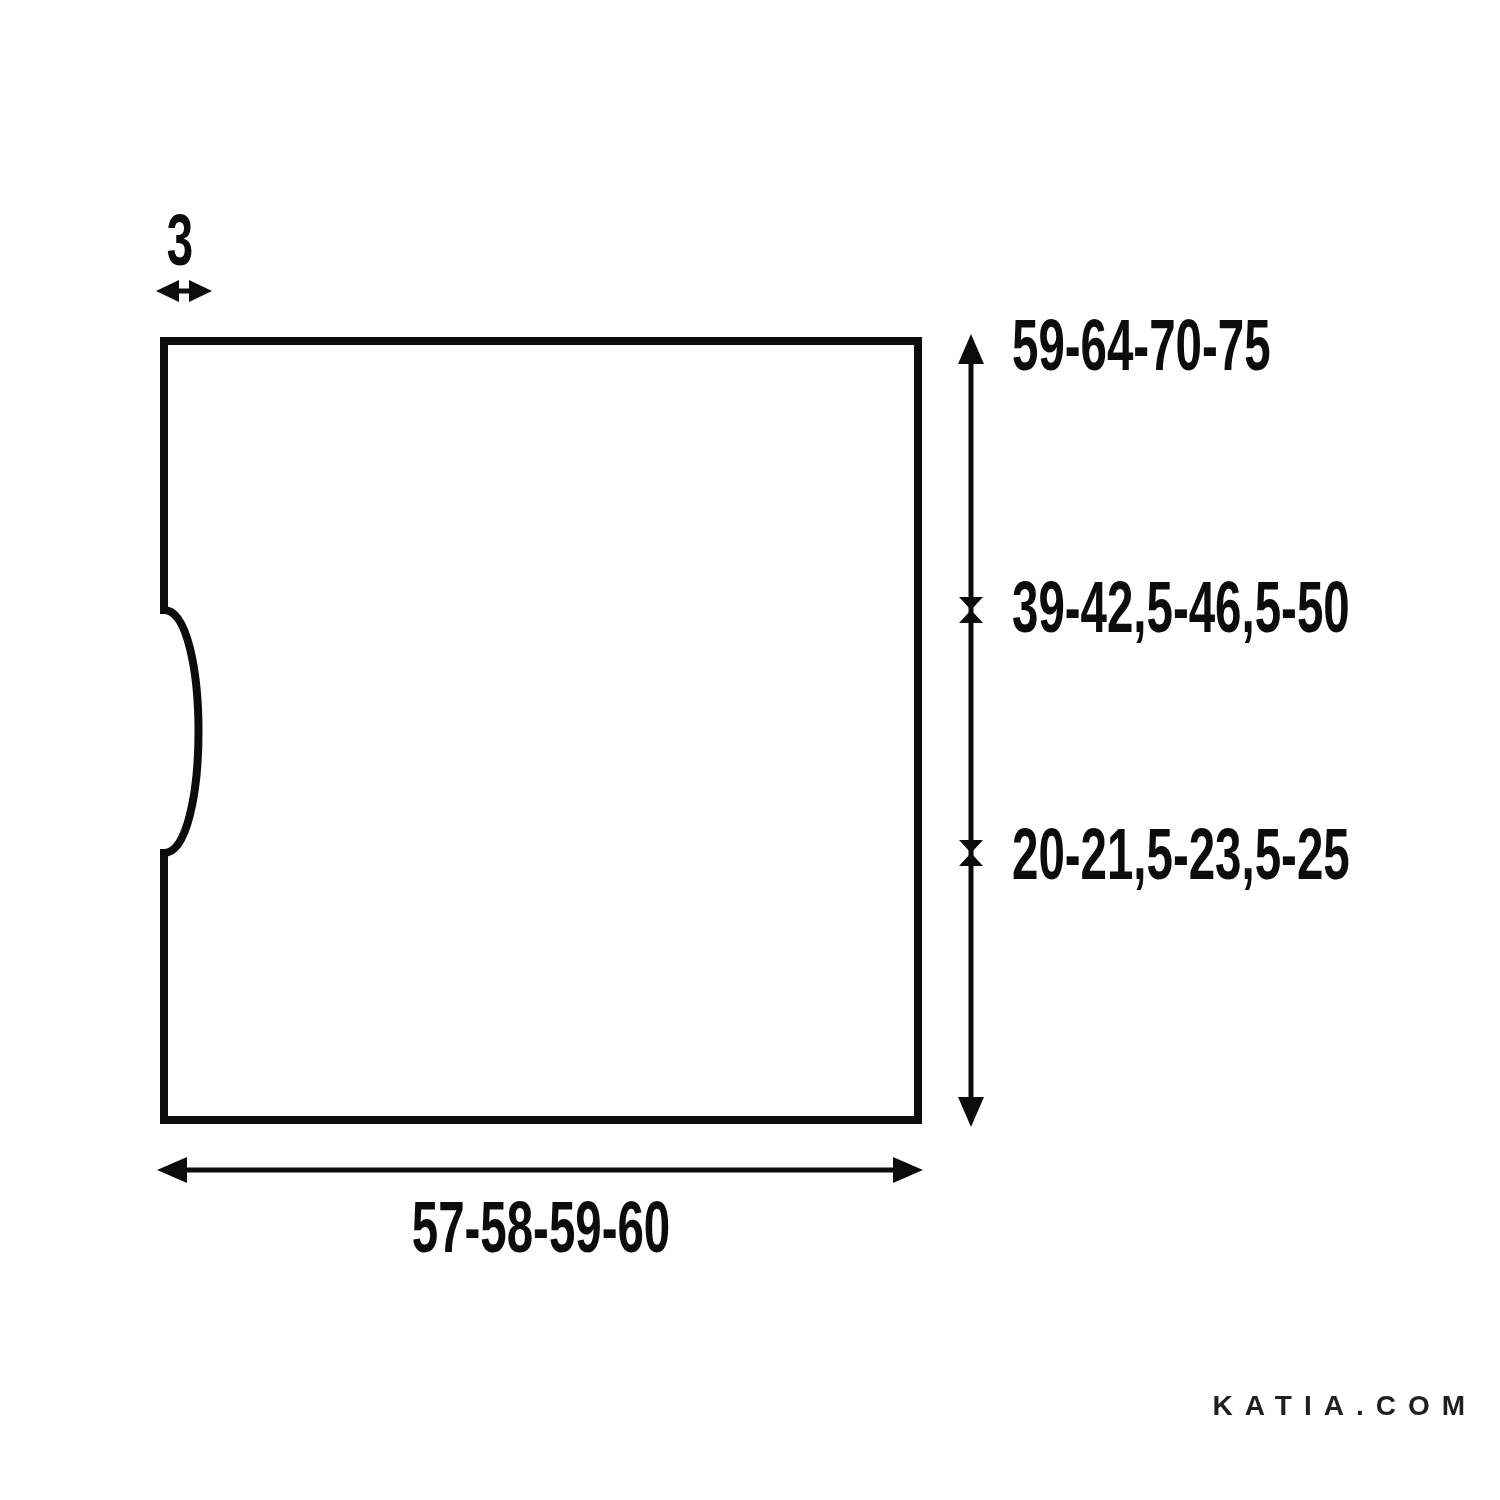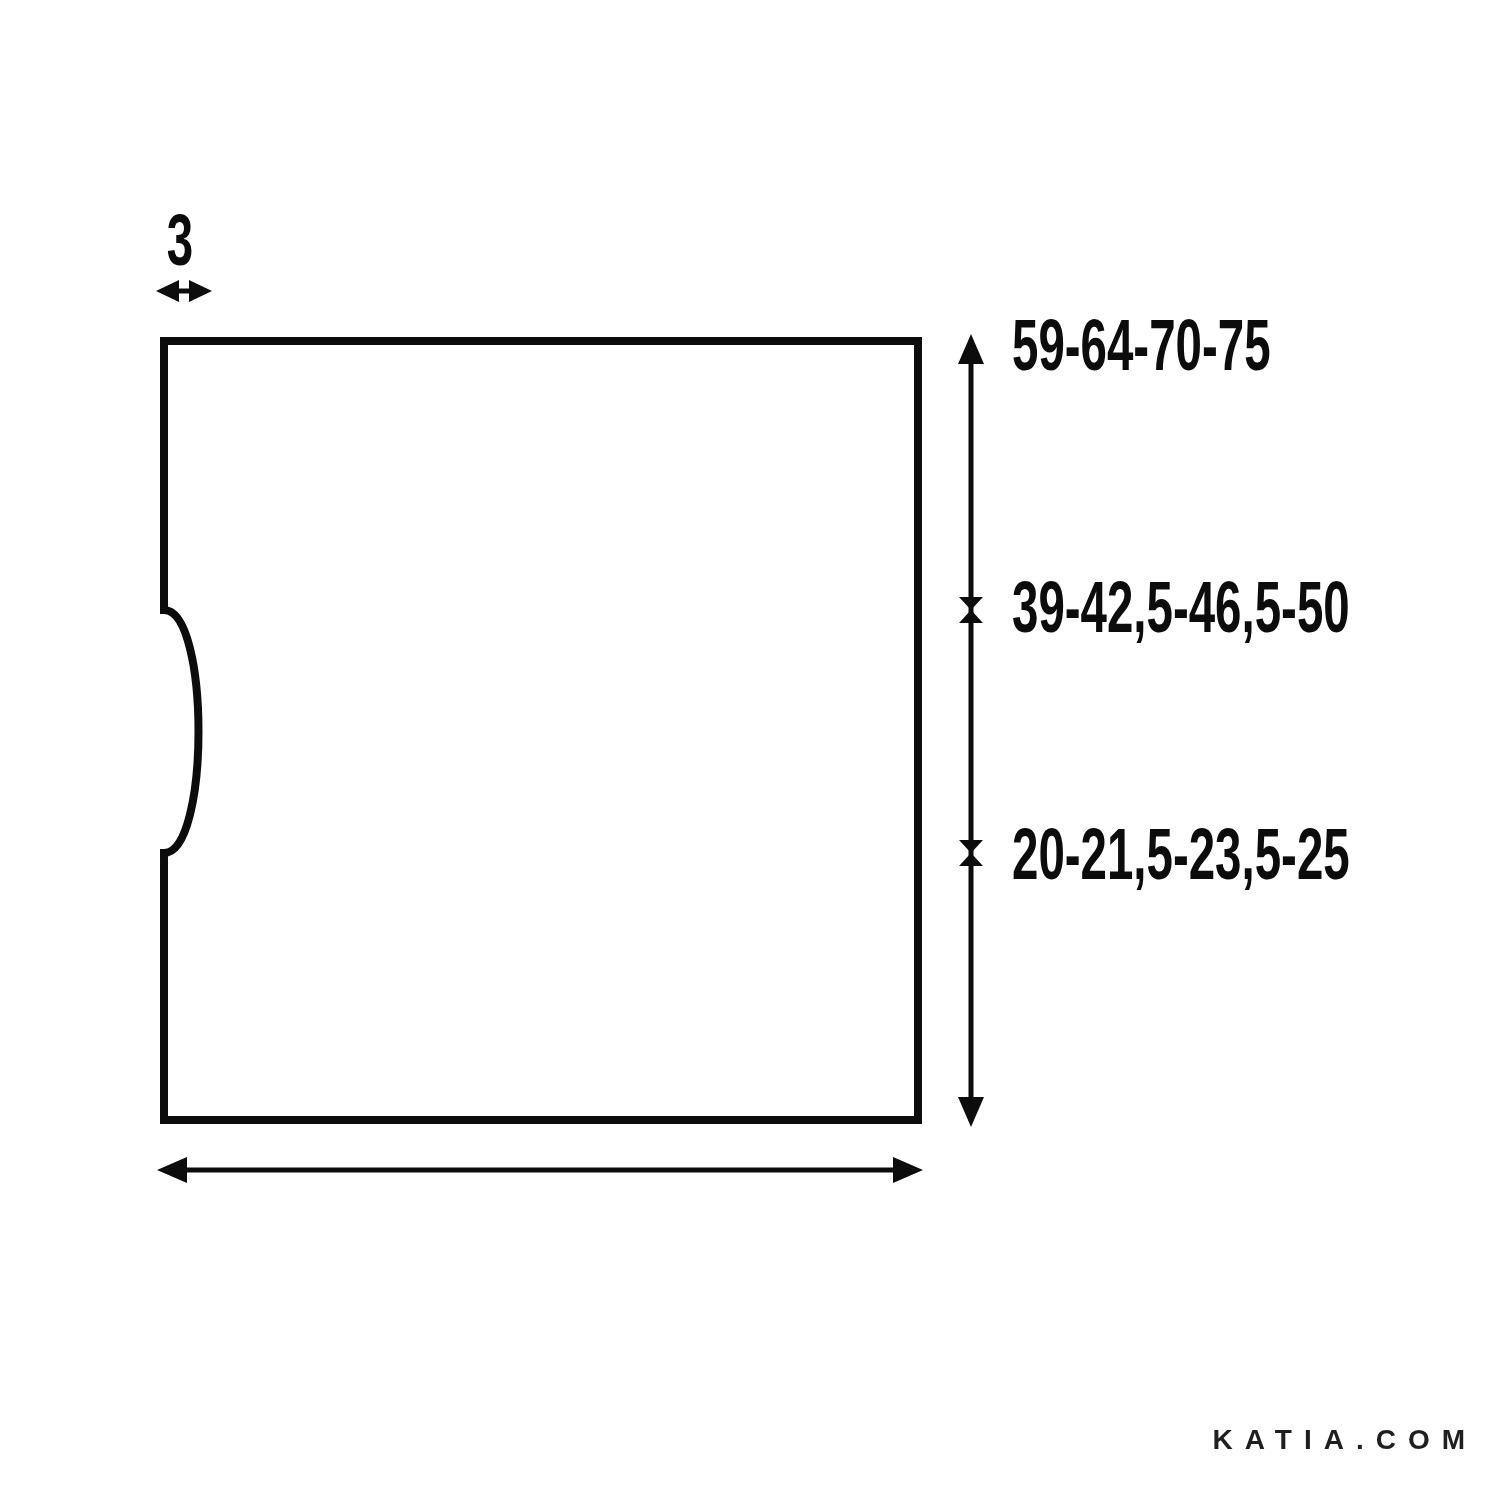--- a/index.html
+++ b/index.html
@@ -27,21 +27,21 @@
   .meas .cond {
     display: inline-block;
     transform: scaleX(0.65);
   }
   .meas.align-left .cond { transform-origin: 0 50%; }
   .meas.align-center { transform: translateX(-50%); }
   .meas.align-center .cond { transform-origin: 50% 50%; }
   .watermark {
     position: absolute;
     right: 23px;
-    top: 1426px;
+    top: 1392px;
     font-weight: 700;
     font-size: 28px;
     line-height: 1;
     letter-spacing: 12px;
     color: #1f1f1f;
     white-space: nowrap;
   }
 </style>
 </head>
 <body>
@@ -88,16 +88,19 @@
   </div>
 
   <div class="meas align-left" style="left:1012px; top:570px;">
     <span class="cond">39-42,5-46,5-50</span>
   </div>
 
   <div class="meas align-left" style="left:1012px; top:817px;">
     <span class="cond">20-21,5-23,5-25</span>
   </div>
 
+  <div class="meas align-center" style="left:541px; top:1190px;">
+    <span class="cond">57-58-59-60</span>
+  </div>
 
   <div class="watermark">KATIA.COM</div>
 
 </div>
 
 </body></html>

